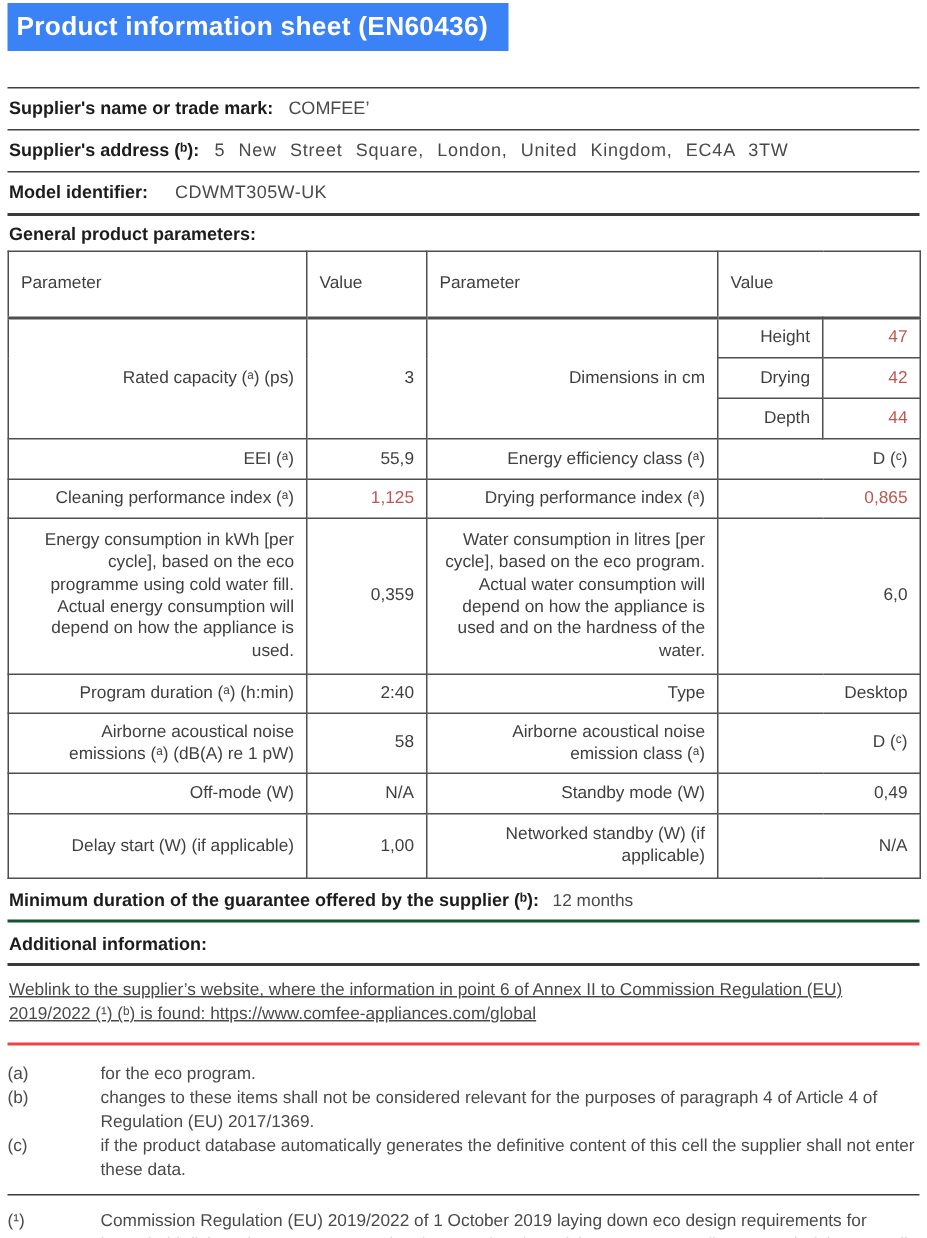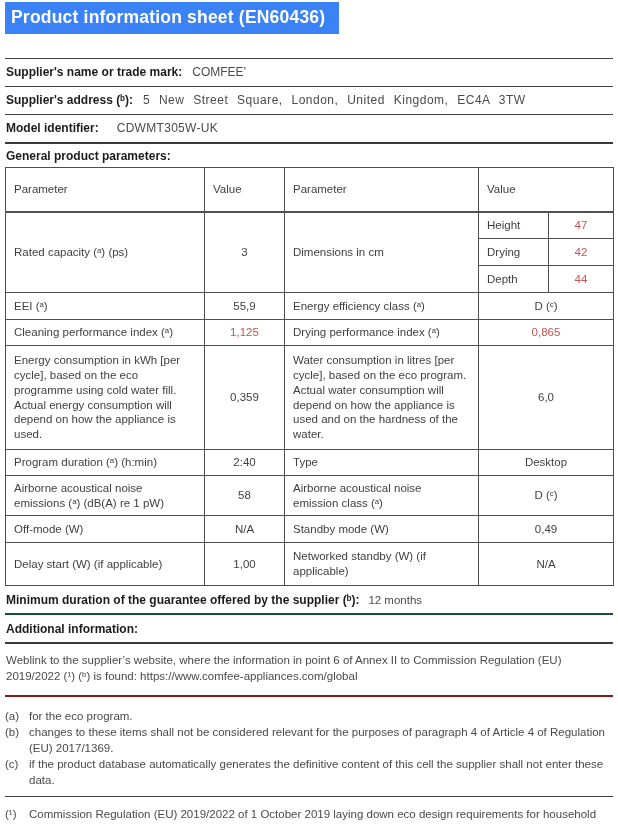--- a/index.html
+++ b/index.html
@@ -53,20 +53,21 @@
     width: 608px;
     table-layout: fixed;
     font-size: 11.5px;
     color: #3f3f3f;
   }
   table.params th, table.params td {
     border: 1px solid #4f4f4f;
     padding: 3px 8px;
     vertical-align: middle;
     line-height: 1.3;
+    text-align: right;
   }
   table.params th {
     font-weight: normal;
     text-align: left;
     border-bottom: 2px solid #4f4f4f;
   }
   th.c, td.val { text-align: center; }
   tr.h-header { height: 44px; }
   tr.h-dim   { height: 27px; }
   tr.r-eei   { height: 27px; }
@@ -92,36 +93,37 @@
   
   .additional-heading {
     font-weight: bold;
     color: #1c1c1c;
     font-size: 12px;
     padding: 7px 1px 6px 1px;
     border-bottom: 2px solid #3a3a3a;
   }
   .weblink-para {
     padding: 9px 1px 10px 1px;
-    border-bottom: 2px solid #7f1d1d;
+    border-bottom: 2px solid #ef4444;
     line-height: 1.38;
     width: 608px;
     color: #4a4a4a;
+    text-decoration: underline;
   }
 
   
   .footnotes { margin-top: 11px; }
   .fn {
     display: flex;
     gap: 3px;
     line-height: 1.4;
     color: #4a4a4a;
   }
   .fn-marker { flex: 0 0 21px; white-space: nowrap; }
-  .fn-text { flex: 1; }
+  .fn-text { flex: 1; margin-left: 38px; }
   .fn-divider {
     border-top: 1.5px solid #3a3a3a;
     margin: 8px 0 9px 0;
   }
 </style>
 </head>
 <body>
 
 <div class="page">
 

